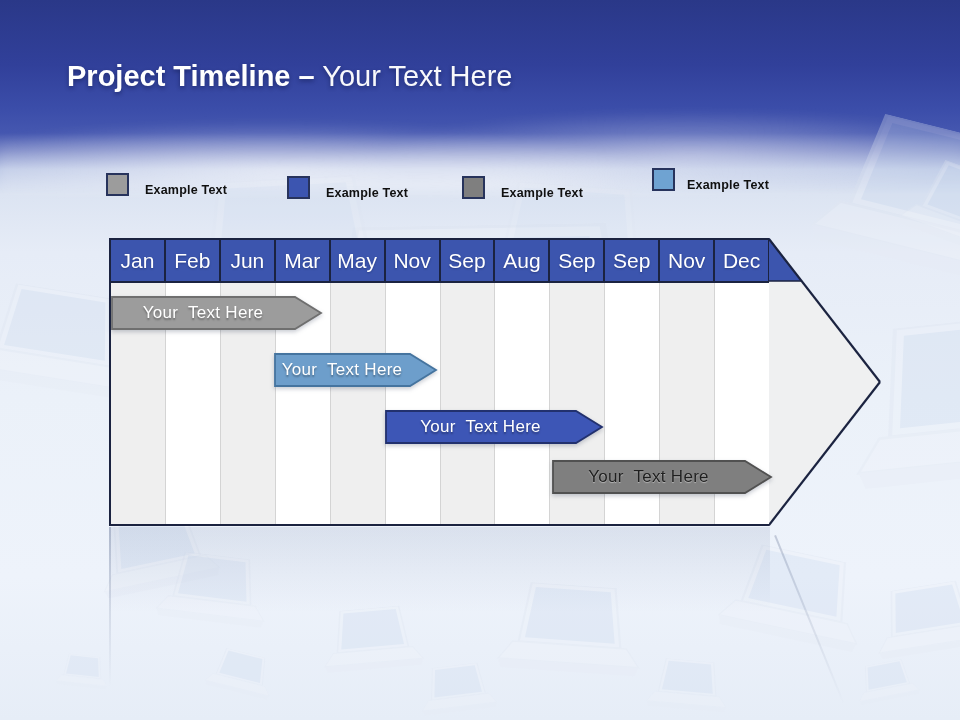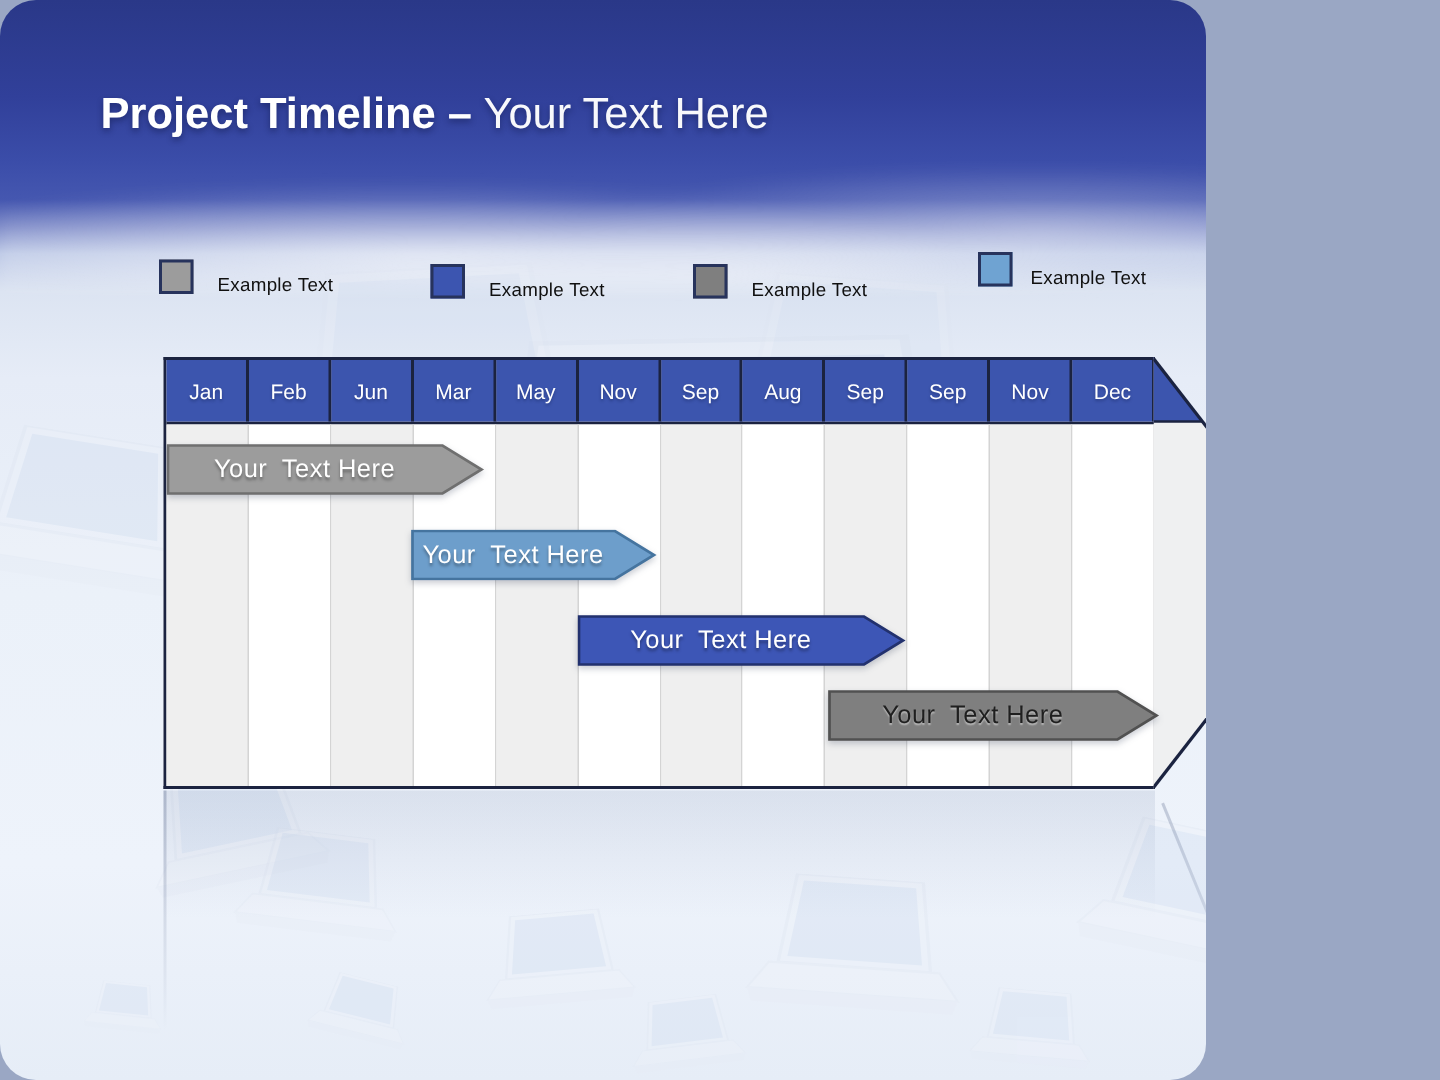--- a/index.html
+++ b/index.html
@@ -1,23 +1,22 @@
 <!DOCTYPE html>
 <html style="--hdr: #3c55ae; --outline: #1b2340; --stripe: #efefef; --grid: #d4d4d4;"><head>
 <meta charset="utf-8">
 <style>
   html,body{margin:0;padding:0;background:#9aa7c4;}
   #slide{
-    position:relative;width:804px;height:720px;overflow:hidden;
+    position:relative;width:960px;height:720px;overflow:hidden;
     font-family:"Liberation Sans",sans-serif;
     background:linear-gradient(180deg,
       #2a3888 0%, #31409a 9%, #3b4da9 15%, #4557b0 18.5%,
       #7d8ac8 21%, #bcc8e6 23.5%, #dce4f2 27%, #e6ecf7 35%,
       #ebf1f9 55%, #eef3fb 80%, #e6edf7 100%);
-    border-radius:24px;
   }
   .clouds{
     position:absolute;left:0;top:112px;width:960px;height:80px;
     background:
       radial-gradient(ellipse 55% 90% at 28% 75%, rgba(255,255,255,.55), transparent 70%),
       radial-gradient(ellipse 45% 80% at 72% 55%, rgba(255,255,255,.4), transparent 72%),
       radial-gradient(ellipse 35% 70% at 50% 90%, rgba(255,255,255,.35), transparent 75%);
     filter:blur(5px);
   }
   .wm{position:absolute;pointer-events:none;}
@@ -27,30 +26,30 @@
   #title .b{font-weight:700;}
   #title .d{font-weight:700;}
   #title .r{font-weight:400;color:rgba(255,255,255,.97);}
   
   .legend-item{position:absolute;display:flex;align-items:center;gap:16px;}
   .legend-item:nth-child(1){left:106px;top:171px;}
   .legend-item:nth-child(2){left:287px;top:174px;}
   .legend-item:nth-child(3){left:462px;top:174px;}
   .legend-item:nth-child(4){left:652px;top:166px;gap:12px;}
   .legend-swatch{width:19px;height:19px;border:2px solid #27335c;flex:none;}
-  .legend-label{font-size:12.5px;font-weight:400;color:#101010;letter-spacing:.2px;margin-top:12px;}
+  .legend-label{font-size:12.5px;font-weight:700;color:#101010;letter-spacing:.2px;margin-top:12px;}
   
   #timeline-rect{
     position:absolute;left:109px;top:238px;width:661px;height:288px;
     box-sizing:border-box;border:2px solid var(--outline);border-right:none;
     background:#fff;
   }
   #month-header{display:flex;height:43px;box-sizing:border-box;
     border-bottom:2px solid var(--outline);}
-  .month-cell{flex:1;background:var(--hdr);color:#fff;font-size:14px;
+  .month-cell{flex:1;background:var(--hdr);color:#fff;font-size:21px;
     display:flex;align-items:center;justify-content:center;
     border-right:2px solid var(--outline);box-sizing:border-box;
     text-shadow:0 1px 2px rgba(10,20,60,.35);}
   #month-columns{display:flex;height:241px;}
   .month-col{flex:1;background:#fff;border-right:1px solid var(--grid);box-sizing:border-box;}
   .month-col.shaded{background:var(--stripe);}
   #arrowhead{position:absolute;left:769px;top:238px;}
   
   .bar{position:absolute;}
   .bar svg{position:absolute;left:0;top:0;display:block;

